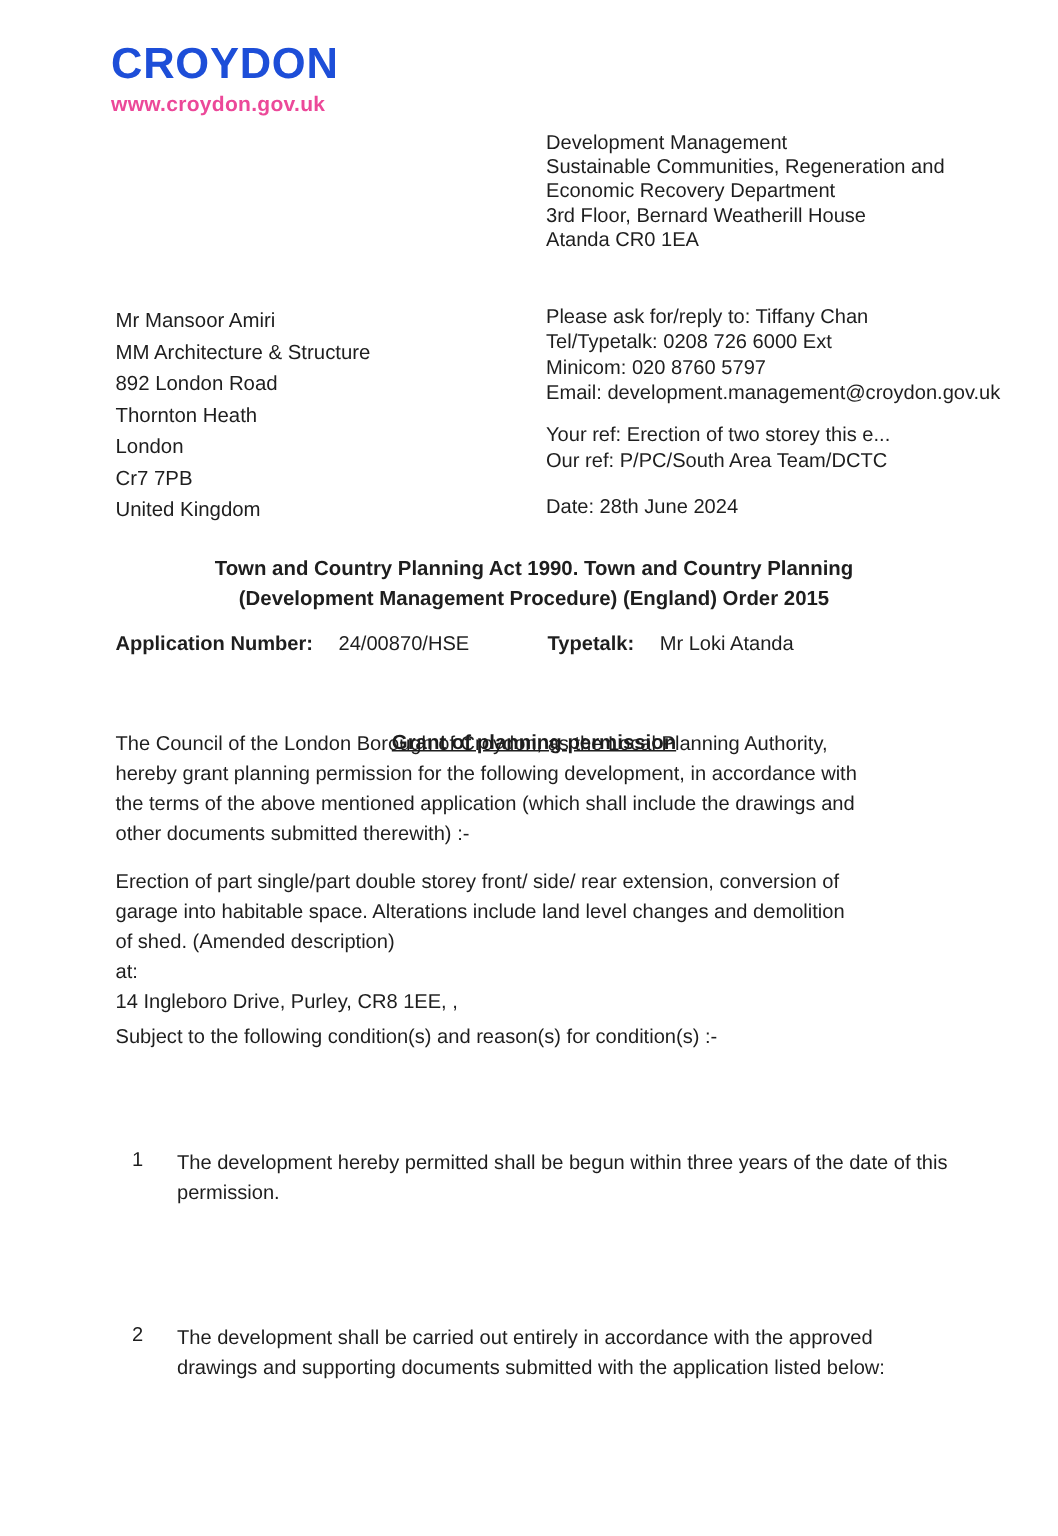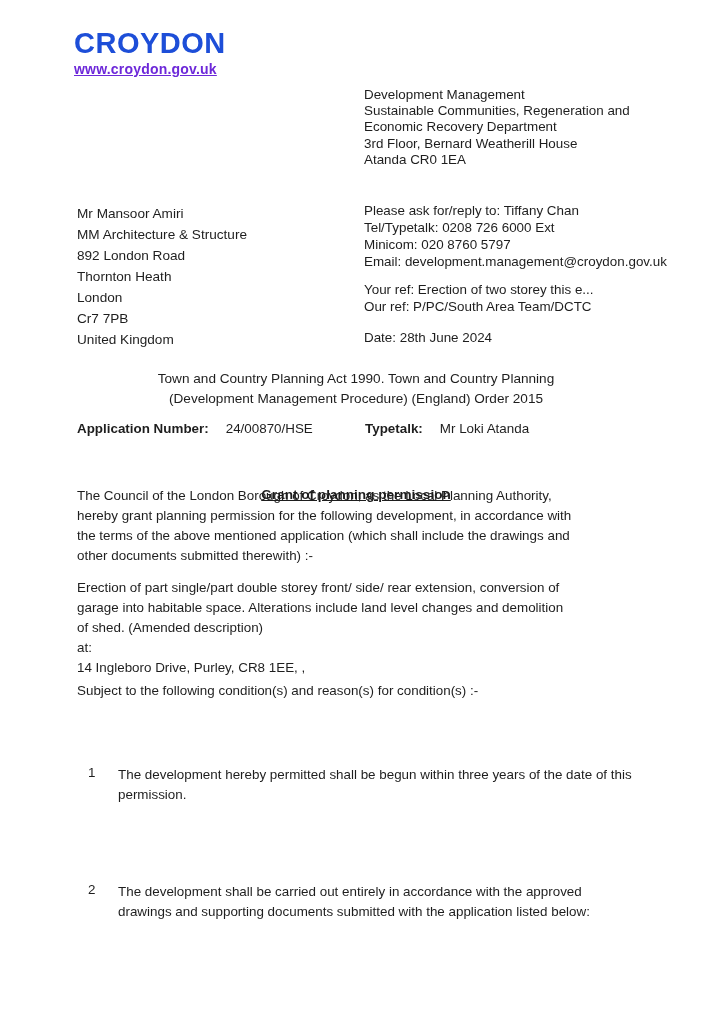--- a/index.html
+++ b/index.html
@@ -24,37 +24,36 @@
   .logo-wordmark {
     font-size: 29px;
     font-weight: bold;
     color: #1d4ed8;
     letter-spacing: 0.5px;
     line-height: 1.1;
   }
   .logo-url {
     font-size: 14px;
     font-weight: bold;
-    color: #6d28d9;
+    color: #ec4899;
     letter-spacing: 0.2px;
     margin-top: 1px;
-    text-decoration: underline;
   }
 
   
   .sender-address { position: absolute; left: 364px; top: 87px; line-height: 16.2px; }
   .recipient-address { position: absolute; left: 77px; top: 203px; line-height: 21px; font-size: 13.6px; }
   .contact-block { position: absolute; left: 364px; top: 202px; line-height: 17px; }
   .refs-block { position: absolute; left: 364px; top: 281px; line-height: 17px; }
   .letter-date { position: absolute; left: 364px; top: 330px; }
 
   
   .act-title {
     position: absolute; left: 77px; top: 369px; width: 558px;
-    text-align: center; font-weight: normal; line-height: 20px; font-size: 13.6px;
+    text-align: center; font-weight: bold; line-height: 20px; font-size: 13.6px;
   }
   .app-row { position: absolute; left: 0; top: 421px; width: 705px; }
   .app-number { position: absolute; left: 77px; top: 0; white-space: nowrap; }
   .app-applicant { position: absolute; left: 365px; top: 0; white-space: nowrap; }
   .bold-label { font-weight: bold; }
   .label-value { margin-left: 17px; }
 
   .grant-heading {
     position: absolute; left: 77px; top: 455px; width: 558px;
     text-align: center; font-weight: bold; text-decoration: underline;

